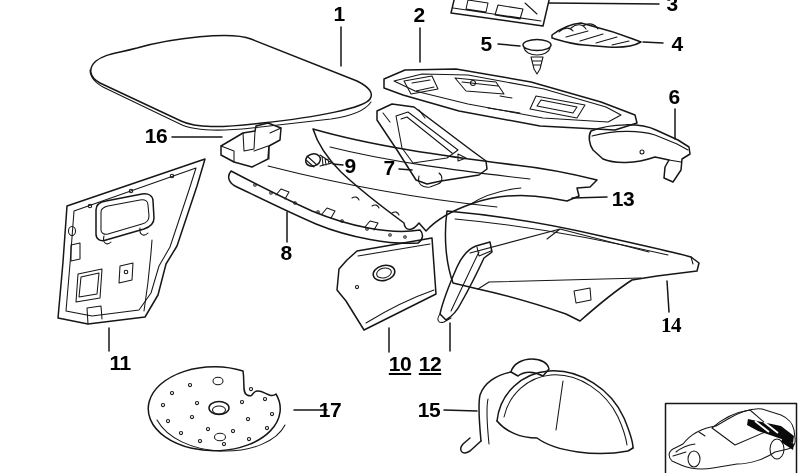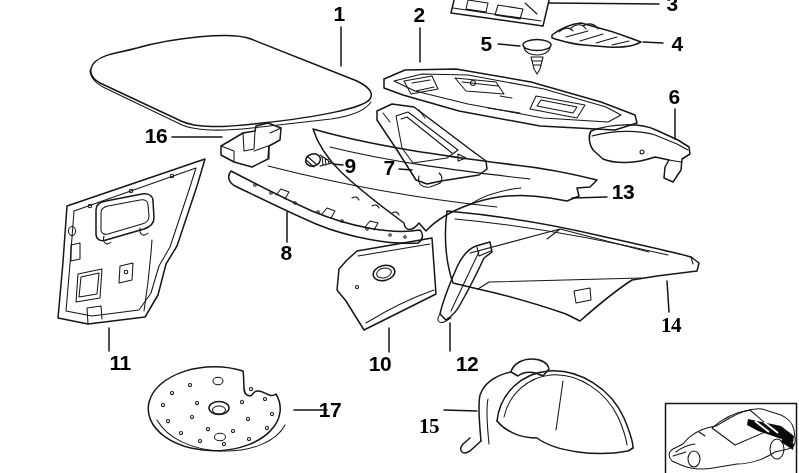--- a/index.html
+++ b/index.html
@@ -211,22 +211,22 @@
   <div id="labels">
       <div class="part-label" style="left: 339px; top: 14px;">1</div>
       <div class="part-label" style="left: 419px; top: 15px;">2</div>
       <div class="part-label" style="left: 672px; top: 4px;">3</div>
       <div class="part-label" style="left: 677px; top: 44px;">4</div>
       <div class="part-label" style="left: 486px; top: 44px;">5</div>
       <div class="part-label" style="left: 674px; top: 97px;">6</div>
       <div class="part-label" style="left: 389px; top: 168px;">7</div>
       <div class="part-label" style="left: 286px; top: 253px;">8</div>
       <div class="part-label" style="left: 350px; top: 166px;">9</div>
-      <div class="part-label" style="left: 380px; top: 364px;">10</div>
+      <div class="part-label" style="left: 400px; top: 364px; text-decoration: underline;">10</div>
       <div class="part-label" style="left: 120px; top: 363px;">11</div>
-      <div class="part-label" style="left: 467px; top: 364px;">12</div>
-      <div class="part-label" style="left: 623px; top: 192px;">13</div>
+      <div class="part-label" style="left: 430px; top: 364px; text-decoration: underline;">12</div>
+      <div class="part-label" style="left: 623px; top: 199px;">13</div>
       <div class="part-label" style="left: 671px; top: 325px; font-family: Liberation Serif, serif;">14</div>
-      <div class="part-label" style="left: 429px; top: 426px; font-family: Liberation Serif, serif;">15</div>
+      <div class="part-label" style="left: 429px; top: 410px;">15</div>
       <div class="part-label" style="left: 156px; top: 136px;">16</div>
       <div class="part-label" style="left: 330px; top: 410px;">17</div>
     </div>
 </div>
 
 </body></html>

